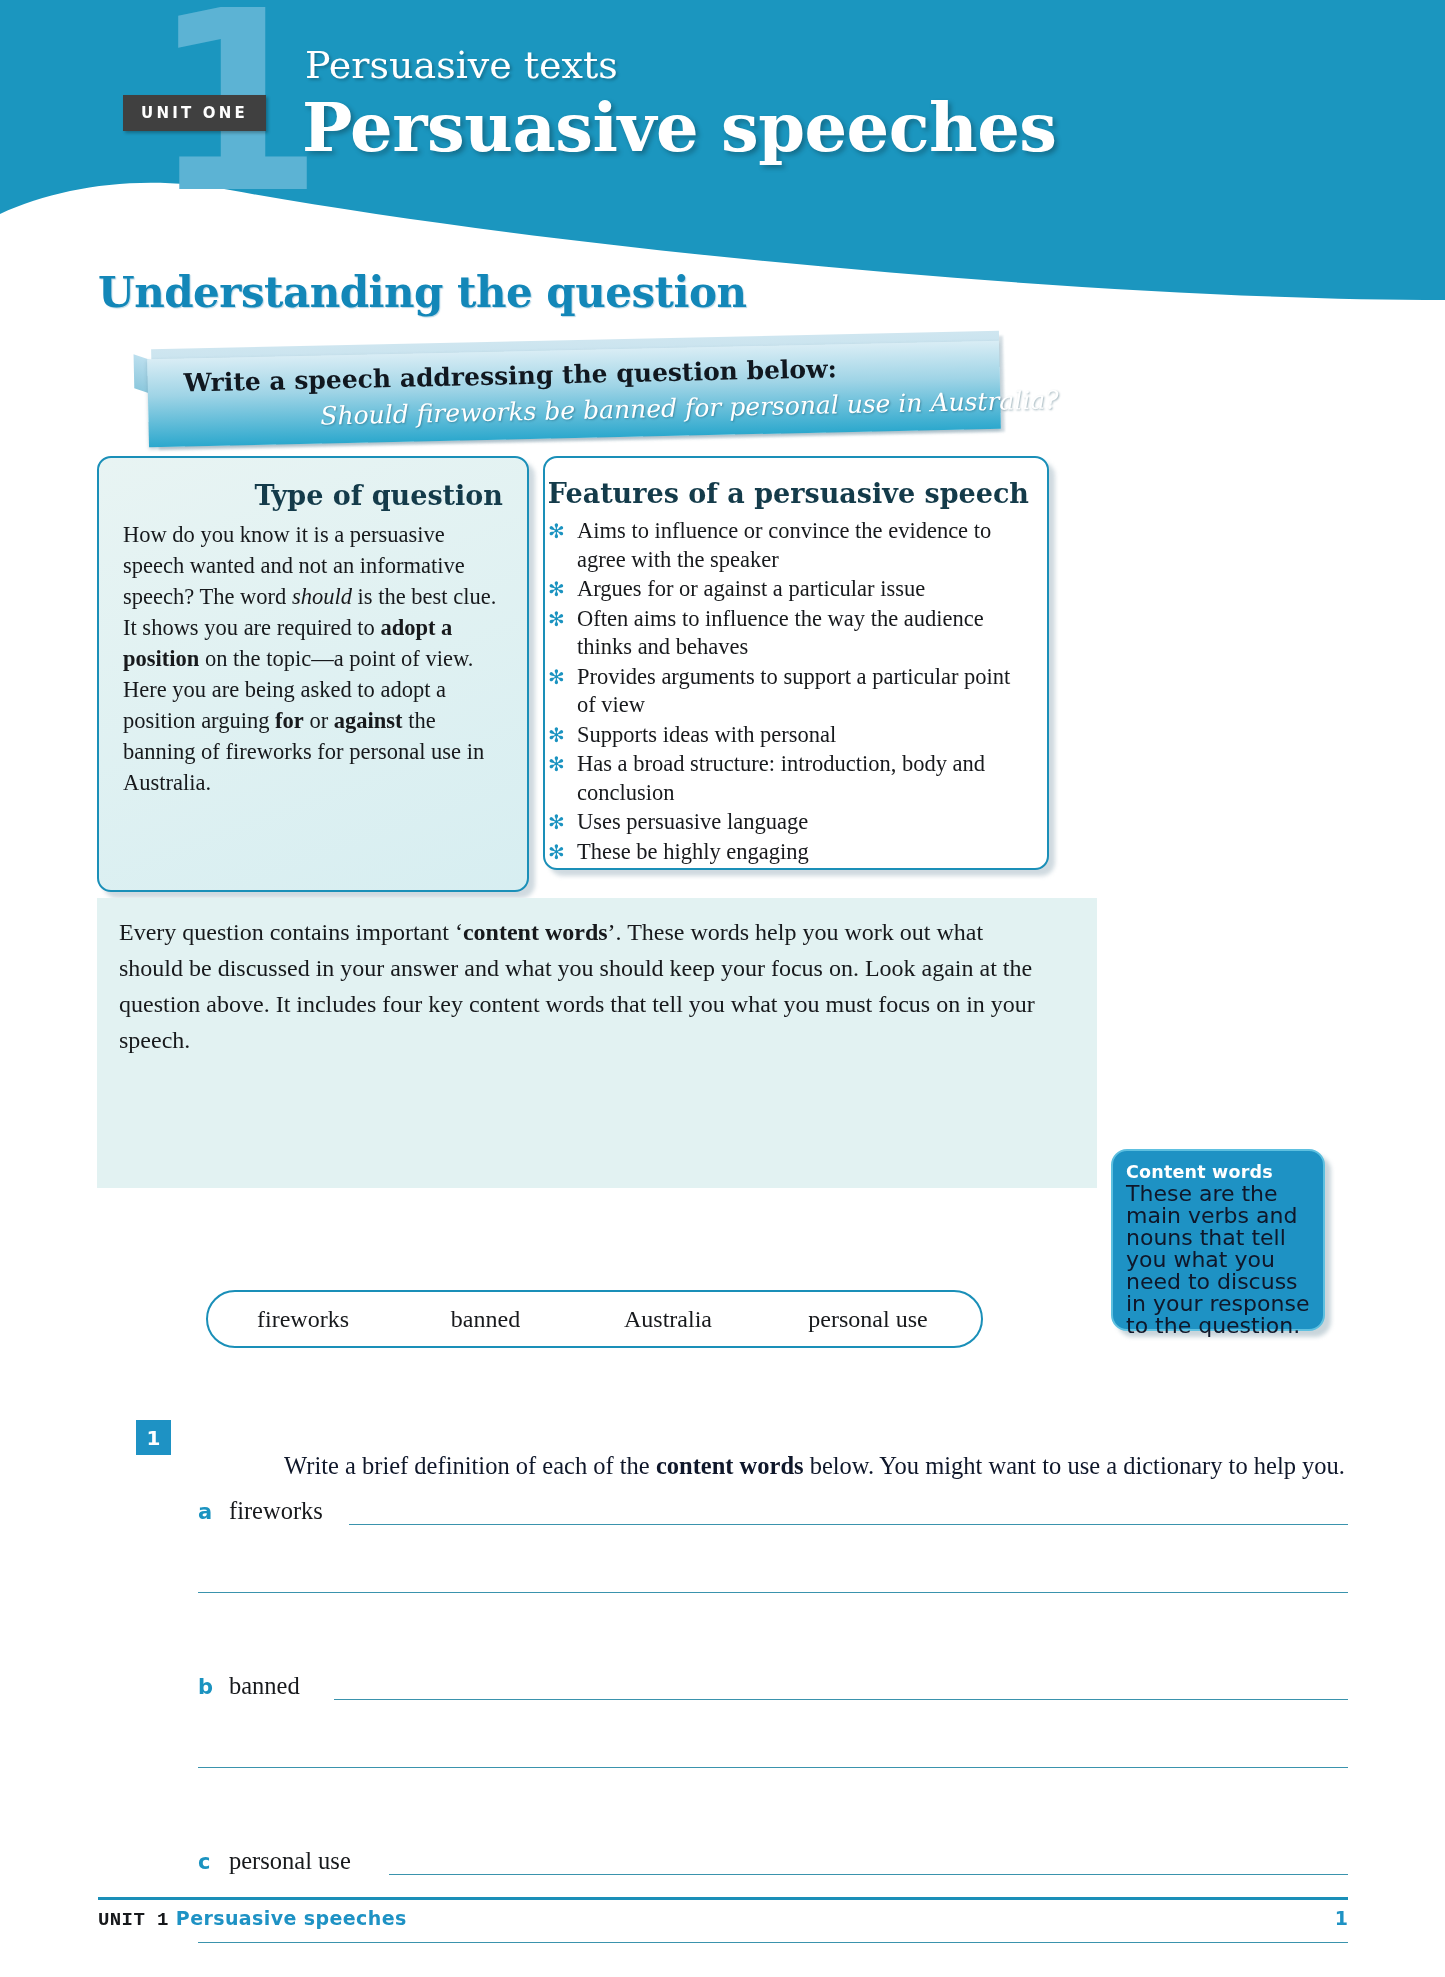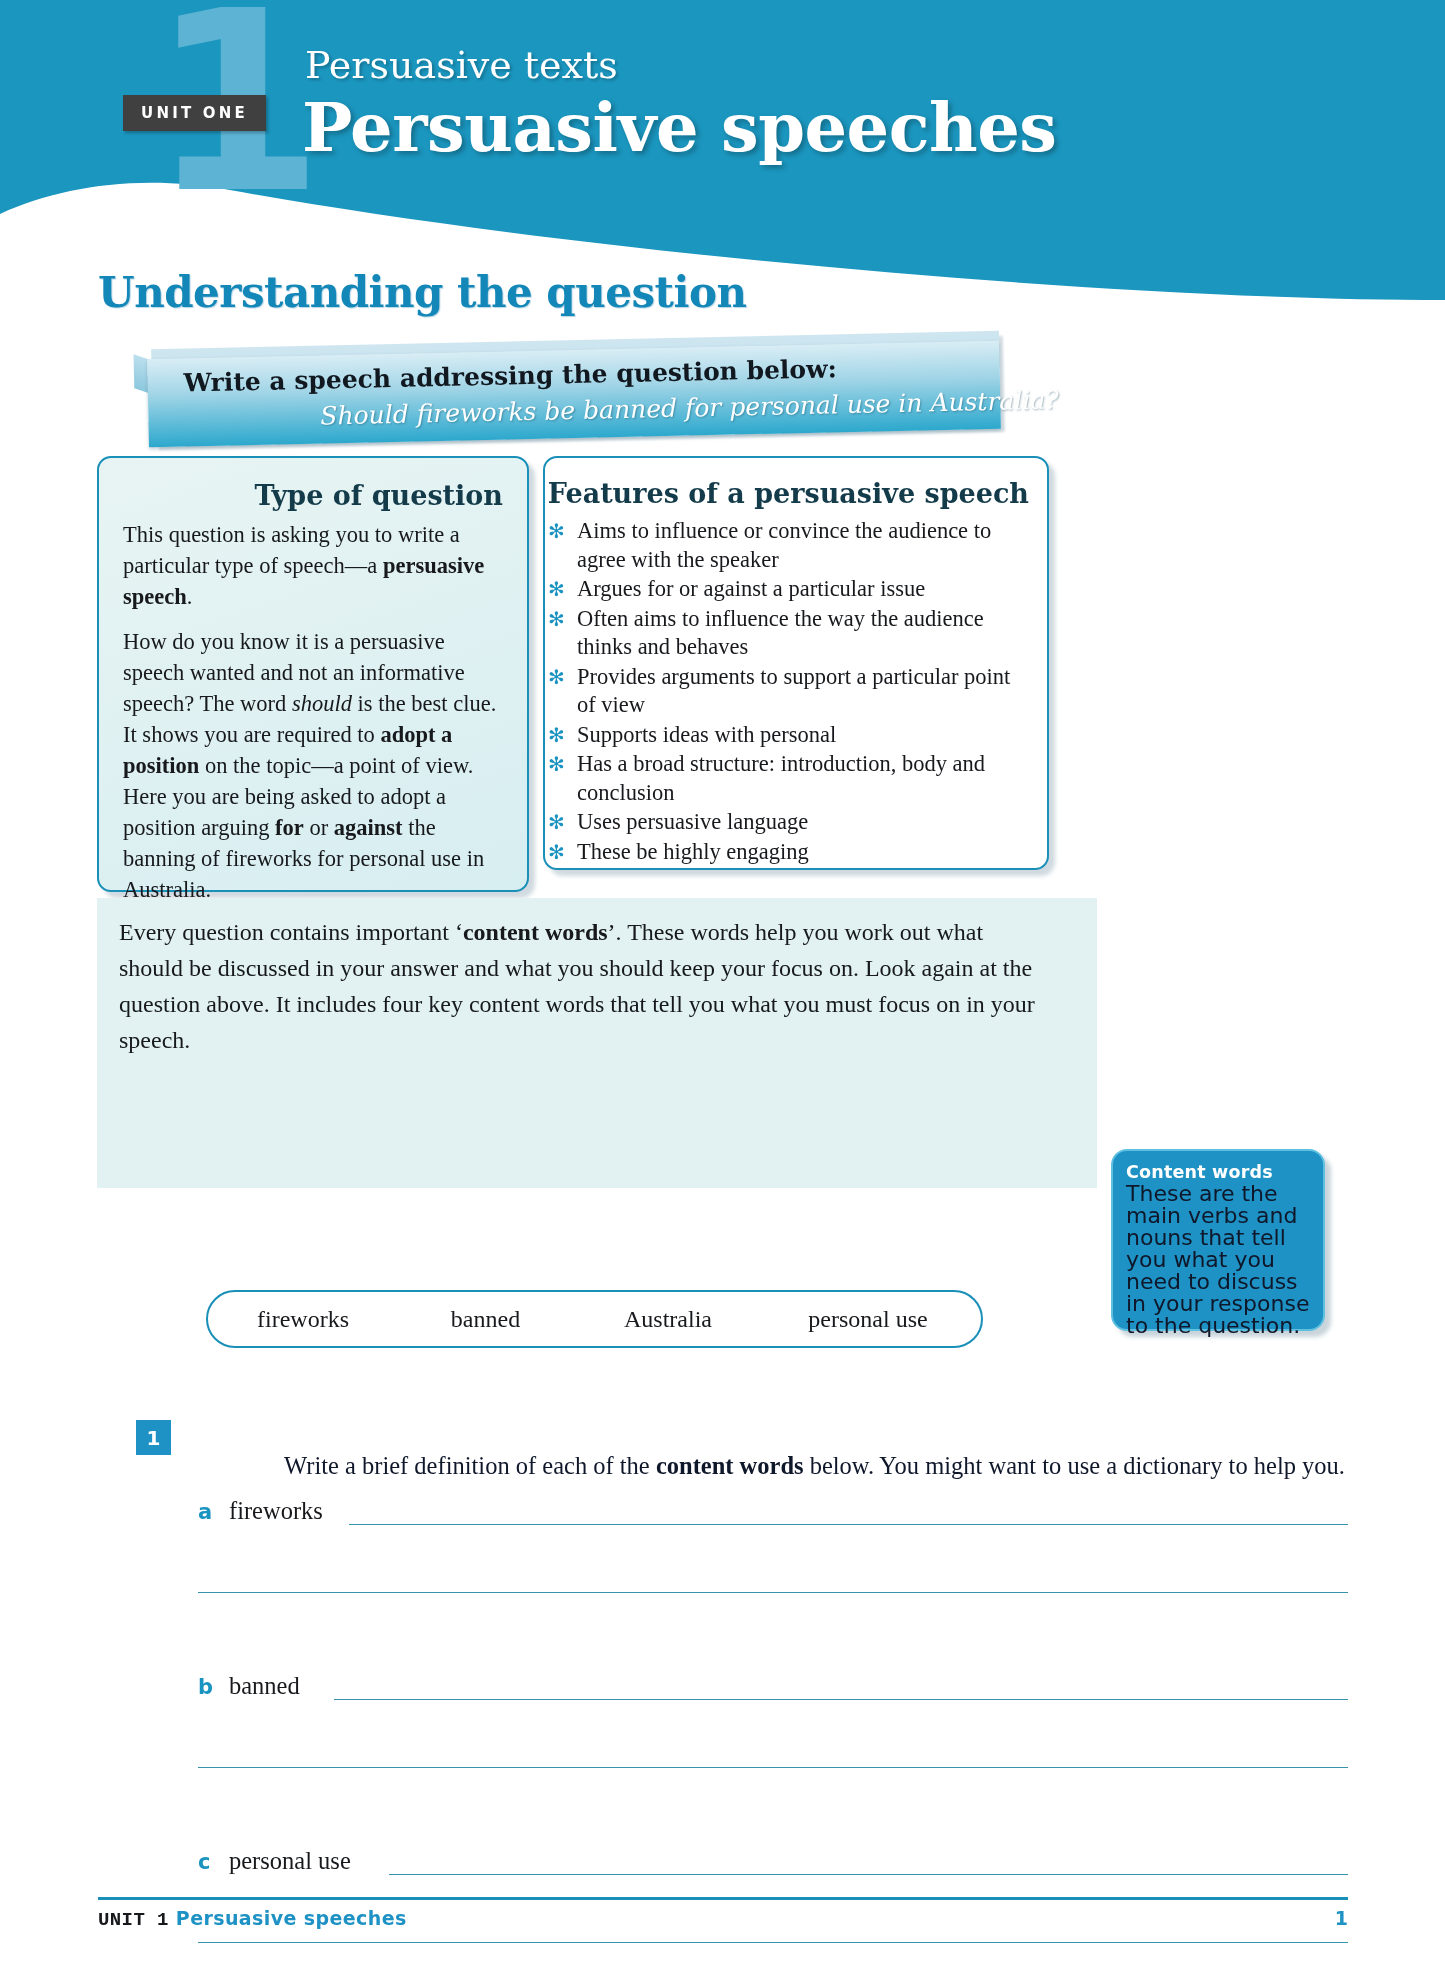--- a/index.html
+++ b/index.html
@@ -292,29 +292,28 @@
   <div class="ribbon-fold"></div>
   <div class="ribbon">
     <div class="ribbon-line1">Write a speech addressing the question below:</div>
     <div class="ribbon-line2">Should fireworks be banned for personal use in Australia?</div>
   </div>
 </div>
 
 <div class="panel-shadow" id="panel-type-shadow"></div>
 <div class="panel" id="panel-type">
   <div class="panel-title">Type of question</div>
-  <p class="panel-p"><span>This question is asking you to write a particular type of speech—a </span><b>persuasive speech</b><span>.</span></p>
   <p class="panel-p"><span>How do you know it is a persuasive speech wanted and not an informative speech? The word </span><i>should</i><span> is the best clue. It shows you are required to </span><b>adopt a position</b><span> on the topic—a point of view. Here you are being asked to adopt a position arguing </span><b>for</b><span> or </span><b>against</b><span> the banning of fireworks for personal use in Australia.</span></p>
 </div>
 
 <div class="panel-shadow" id="panel-features-shadow"></div>
 <div class="panel" id="panel-features">
   <div class="panel-title">Features of a persuasive speech</div>
   <ul class="feat-list" id="feat-list">
-      <li><span class="feat-bullet">✻</span><span>Aims to influence or convince the audience to agree with the speaker</span></li>
+      <li><span class="feat-bullet">✻</span><span>Aims to influence or convince the evidence to agree with the speaker</span></li>
       <li><span class="feat-bullet">✻</span><span>Argues for or against a particular issue</span></li>
       <li><span class="feat-bullet">✻</span><span>Often aims to influence the way the audience thinks and behaves</span></li>
       <li><span class="feat-bullet">✻</span><span>Provides arguments to support a particular point of view</span></li>
       <li><span class="feat-bullet">✻</span><span>Supports ideas with personal</span></li>
       <li><span class="feat-bullet">✻</span><span>Has a broad structure: introduction, body and conclusion</span></li>
       <li><span class="feat-bullet">✻</span><span>Uses persuasive language</span></li>
       <li><span class="feat-bullet">✻</span><span>These be highly engaging</span></li>
     </ul>
 </div>
 

